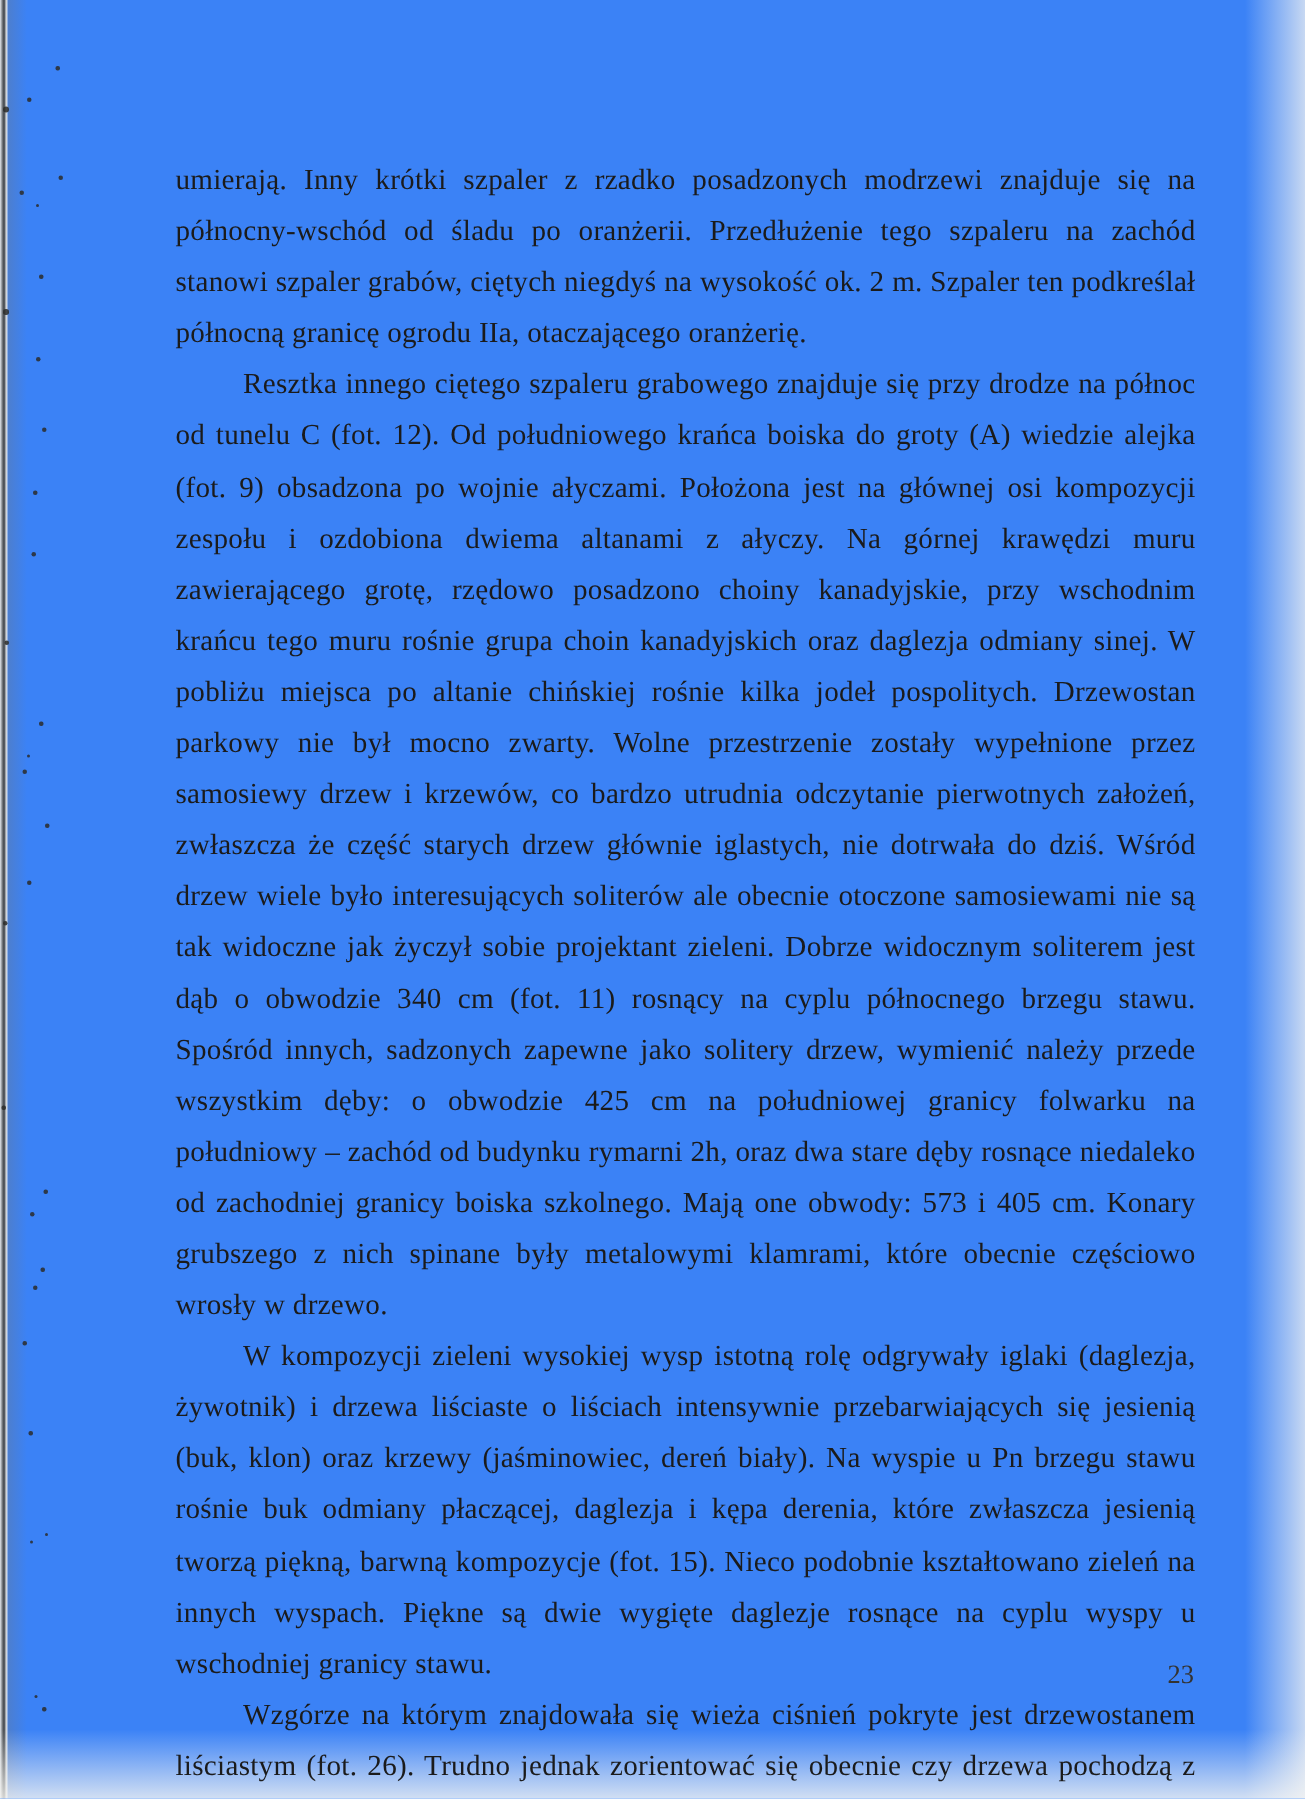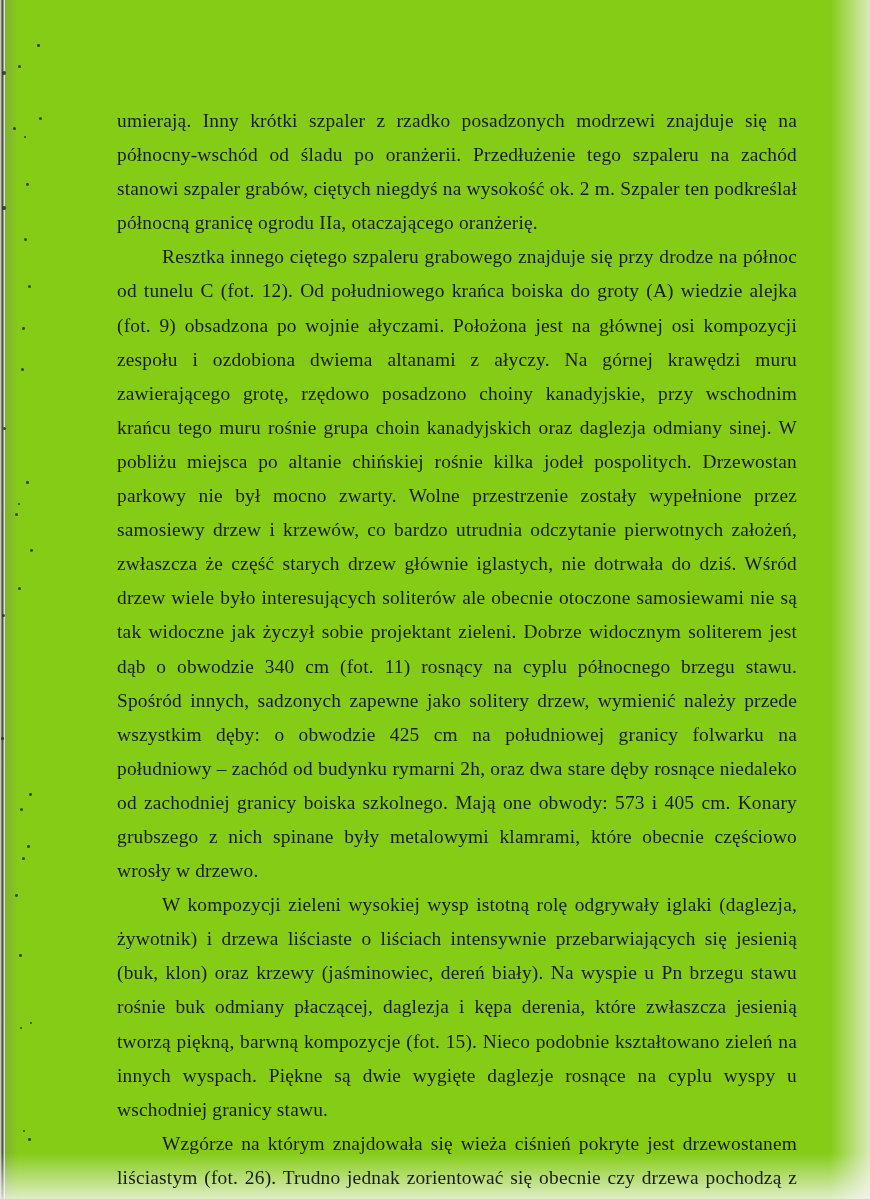--- a/index.html
+++ b/index.html
@@ -5,21 +5,21 @@
 <style>
   html, body {
     margin: 0;
     padding: 0;
     background: #ffffff;
   }
   .page {
     position: relative;
     width: 870px;
     height: 1199px;
-    background: #84cc16;
+    background: #3b82f6;
     overflow: hidden;
     font-family: "Liberation Serif", "DejaVu Serif", serif;
     color: #1b1b1b;
   }
 
   
   .scan-gutter {
     position: absolute;
     top: 0;
     left: 0;
@@ -141,14 +141,15 @@
       <span class="speck" style="left: 28px; top: 1138px; width: 2.6px; height: 2.6px;"></span>
     </div>
 
   <div class="textblock">
     <p class="cont">umierają. Inny krótki szpaler z rzadko posadzonych modrzewi znajduje się na północny-wschód od śladu po oranżerii. Przedłużenie tego szpaleru na zachód stanowi szpaler grabów, ciętych niegdyś na wysokość ok. 2 m. Szpaler ten podkreślał północną granicę ogrodu IIa, otaczającego oranżerię.</p>
     <p>Resztka innego ciętego szpaleru grabowego znajduje się przy drodze na północ od tunelu C (fot. 12). Od południowego krańca boiska do groty (A) wiedzie alejka (fot. 9) obsadzona po wojnie ałyczami. Położona jest na głównej osi kompozycji zespołu i ozdobiona dwiema altanami z ałyczy. Na górnej krawędzi muru zawierającego grotę, rzędowo posadzono choiny kanadyjskie, przy wschodnim krańcu tego muru rośnie grupa choin kanadyjskich oraz daglezja odmiany sinej. W pobliżu miejsca po altanie chińskiej rośnie kilka jodeł pospolitych. Drzewostan parkowy nie był mocno zwarty. Wolne przestrzenie zostały wypełnione przez samosiewy drzew i krzewów, co bardzo utrudnia odczytanie pierwotnych założeń, zwłaszcza że część starych drzew głównie iglastych, nie dotrwała do dziś. Wśród drzew wiele było interesujących soliterów ale obecnie otoczone samosiewami nie są tak widoczne jak życzył sobie projektant zieleni. Dobrze widocznym soliterem jest dąb o obwodzie 340 cm (fot. 11) rosnący na cyplu północnego brzegu stawu. Spośród innych, sadzonych zapewne jako solitery drzew, wymienić należy przede wszystkim dęby: o obwodzie 425 cm na południowej granicy folwarku na południowy – zachód od budynku rymarni 2h, oraz dwa stare dęby rosnące niedaleko od zachodniej granicy boiska szkolnego. Mają one obwody: 573 i 405 cm. Konary grubszego z nich spinane były metalowymi klamrami, które obecnie częściowo wrosły w drzewo.</p>
     <p>W kompozycji zieleni wysokiej wysp istotną rolę odgrywały iglaki (daglezja, żywotnik) i drzewa liściaste o liściach intensywnie przebarwiających się jesienią (buk, klon) oraz krzewy (jaśminowiec, dereń biały). Na wyspie u Pn brzegu stawu rośnie buk odmiany płaczącej, daglezja i kępa derenia, które zwłaszcza jesienią tworzą piękną, barwną kompozycje (fot. 15). Nieco podobnie kształtowano zieleń na innych wyspach. Piękne są dwie wygięte daglezje rosnące na cyplu wyspy u wschodniej granicy stawu.</p>
     <p>Wzgórze na którym znajdowała się wieża ciśnień pokryte jest drzewostanem liściastym (fot. 26). Trudno jednak zorientować się obecnie czy drzewa pochodzą z samosiewu czy z sadzenia.</p>
   </div>
 
+  <div class="folio">23</div>
 
 </div>
 
 </body></html>

